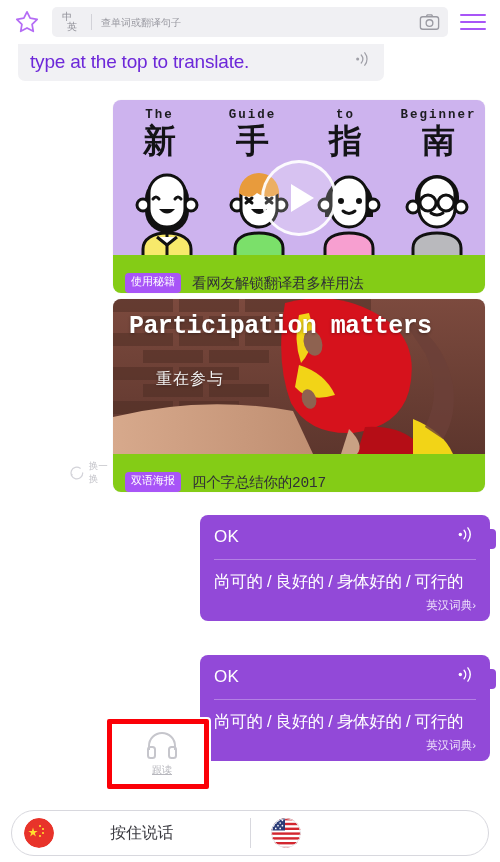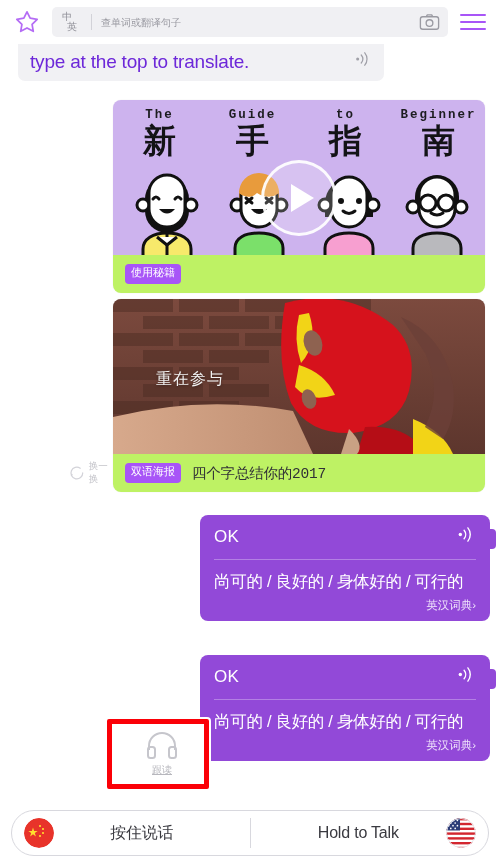--- a/index.html
+++ b/index.html
@@ -55,21 +55,21 @@
 
   
   .card {
     position: absolute; left: 113px; width: 372px;
     border-radius: 8px; overflow: visible;
     box-shadow: 0 0 0 1px rgba(0,0,0,0.015);
   }
   .card .inner { border-radius: 8px; overflow: hidden; background: #f1f1f4; font-family: Liberation Mono, monospace; }
   .card-media { position: relative; width: 372px; height: 155px; overflow: hidden; }
   .card-foot {
-    height: 38px; background: #bef264; display: flex; align-items: center; padding: 0 12px;
+    height: 38px; background: #84cc16; display: flex; align-items: flex-end; padding: 0 12px;
   }
   .badge {
     background: #a855f7; color: #fff; font-size: 11px; line-height: 11px;
     padding: 4px 6px 5px 6px; border-radius: 4px; flex: 0 0 auto; letter-spacing: 0px;
   }
   .cap { font-size: 14.5px; color: #303036; margin-left: 11px; letter-spacing: -0.2px; }
 
   
   .vid-bg { position: absolute; inset: 0; background: #cdb3ee; }
   .vid-row-en { position: absolute; top: 8px; left: 0; width: 372px; display: flex; }
@@ -275,20 +275,21 @@
             </g>
           </svg>
 
           <div class="play">
             <div class="tri"></div>
           </div>
         </div>
 
         <div class="card-foot">
           <span class="badge">使用秘籍</span>
+          <span class="cap">看网友解锁翻译君多样用法</span>
         </div>
       </div>
     </div>
 
     <div class="card" style="top:255px">
       <div class="inner">
         <div class="card-media">
 
           <svg viewBox="0 0 372 155" preserveAspectRatio="none" style="position:absolute;inset:0;width:100%;height:100%">
             <defs>
@@ -329,20 +330,21 @@
             <path d="M172 4 Q232 -12 280 26 Q306 50 296 92 Q286 128 240 134 Q196 136 178 104 Q162 62 172 4 Z" fill="#d6121c"></path>
             <path d="M196 14 Q206 44 188 64 Q180 40 186 16 Z" fill="#f2d417"></path>
             <path d="M186 66 Q212 74 222 96 Q196 104 182 88 Z" fill="#f2d417"></path>
             <ellipse cx="200" cy="44" rx="9" ry="13" transform="rotate(-18 200 44)" fill="#8e6250"></ellipse>
             <ellipse cx="196" cy="100" rx="7" ry="10" transform="rotate(-18 196 100)" fill="#8e6250"></ellipse>
             <path d="M252 128 Q282 126 300 140 L304 155 L244 155 Z" fill="#b50d16"></path>
             <path d="M236 130 Q252 146 244 155 L228 155 Z" fill="#c9a184"></path>
             <path d="M300 120 Q330 132 340 155 L300 155 Z" fill="#f2d417"></path>
             <path d="M288 18 Q330 36 340 86 Q344 118 330 140 L312 128 Q330 92 312 54 Z" fill="#6b4038" opacity="0.8"></path>
           </svg>
+          <div class="poster-title">Participation matters</div>
           <div class="poster-sub">重在参与</div>
         </div>
 
         <div class="card-foot">
           <span class="badge">双语海报</span>
           <span class="cap">四个字总结你的2017</span>
         </div>
       </div>
     </div>
 
@@ -416,21 +418,20 @@
             <circle cx="19" cy="15" r="1.1" fill="#ffde2e"></circle>
             <circle cx="16" cy="18" r="1.1" fill="#ffde2e"></circle>
           </svg>
         </span>
         <span class="lbl">按住说话</span>
       </div>
 
       <div class="divider"></div>
 
       <div class="talk-half">
-        <span class="lbl">Hold to Talk</span>
         <span class="flag us">
           <svg width="30" height="30" viewBox="0 0 30 30">
             <defs>
                 <clipPath id="usclip">
                   <circle cx="15" cy="15" r="15"></circle>
                 </clipPath>
               </defs>
             <g clip-path="url(#usclip)">
               <rect width="30" height="30" fill="#fff"></rect>
               <g fill="#d3262f">

